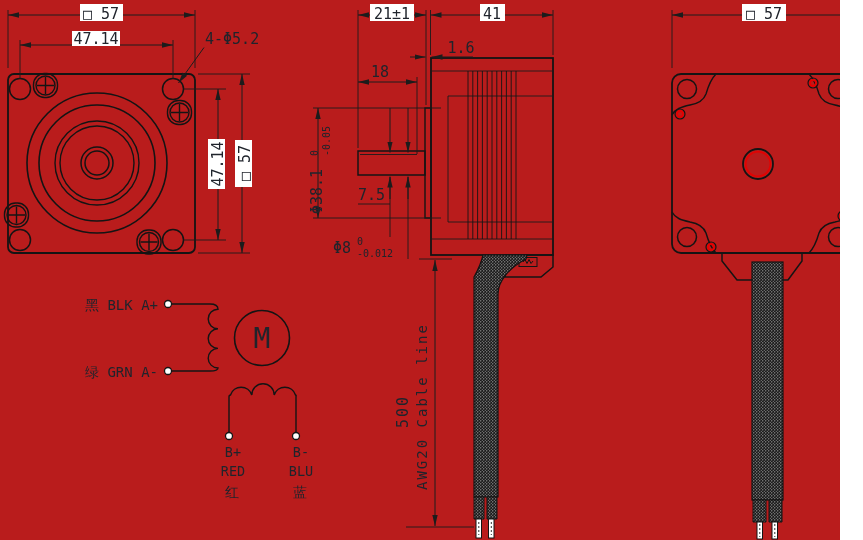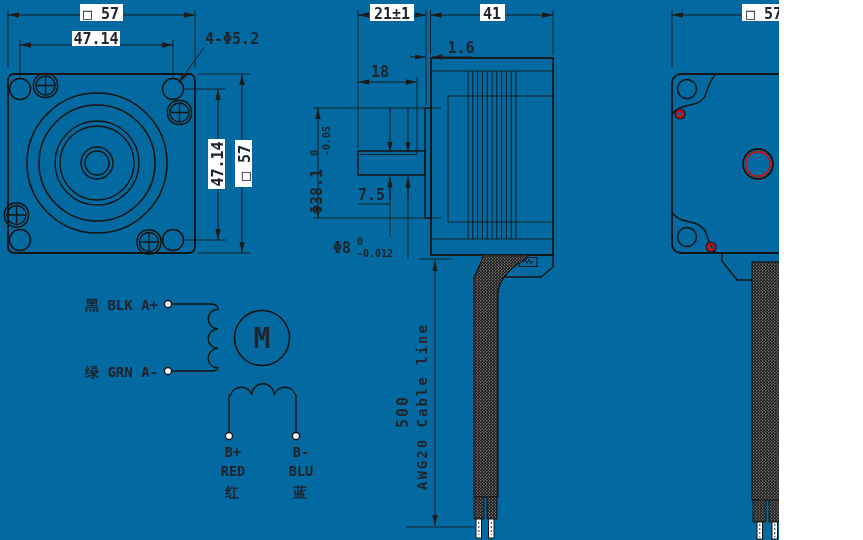--- a/index.html
+++ b/index.html
@@ -1,17 +1,17 @@
 <!DOCTYPE html>
 <html><head>
 <meta charset="utf-8">
 <style>
   html,body{margin:0;padding:0;background:#ffffff;}
-  .stage{position:relative;width:779px;height:540px;background:#0369a1;overflow:hidden;
-         font-family:"DejaVu Sans Mono","Liberation Mono",monospace;font-weight:bold;}
+  .stage{position:relative;width:840px;height:540px;background:#b91c1c;overflow:hidden;
+         font-family:"DejaVu Sans Mono","Liberation Mono",monospace;}
   svg{display:block}
   svg text{font-family:"DejaVu Sans Mono","Liberation Mono",monospace;fill:#20242c;}
   .dimtxt{font-size:15px;}
   .toltxt{font-size:10px;}
   .wiretxt{font-size:13.5px;}
   .cjk{font-size:14px;}
   .mtxt{font-size:28px;}
   .obj{stroke:#141414;fill:none;}
   .dim{stroke:#1c1c1c;fill:none;stroke-width:1;}
   .thin{stroke:#1c1c1c;fill:none;stroke-width:0.9;}

